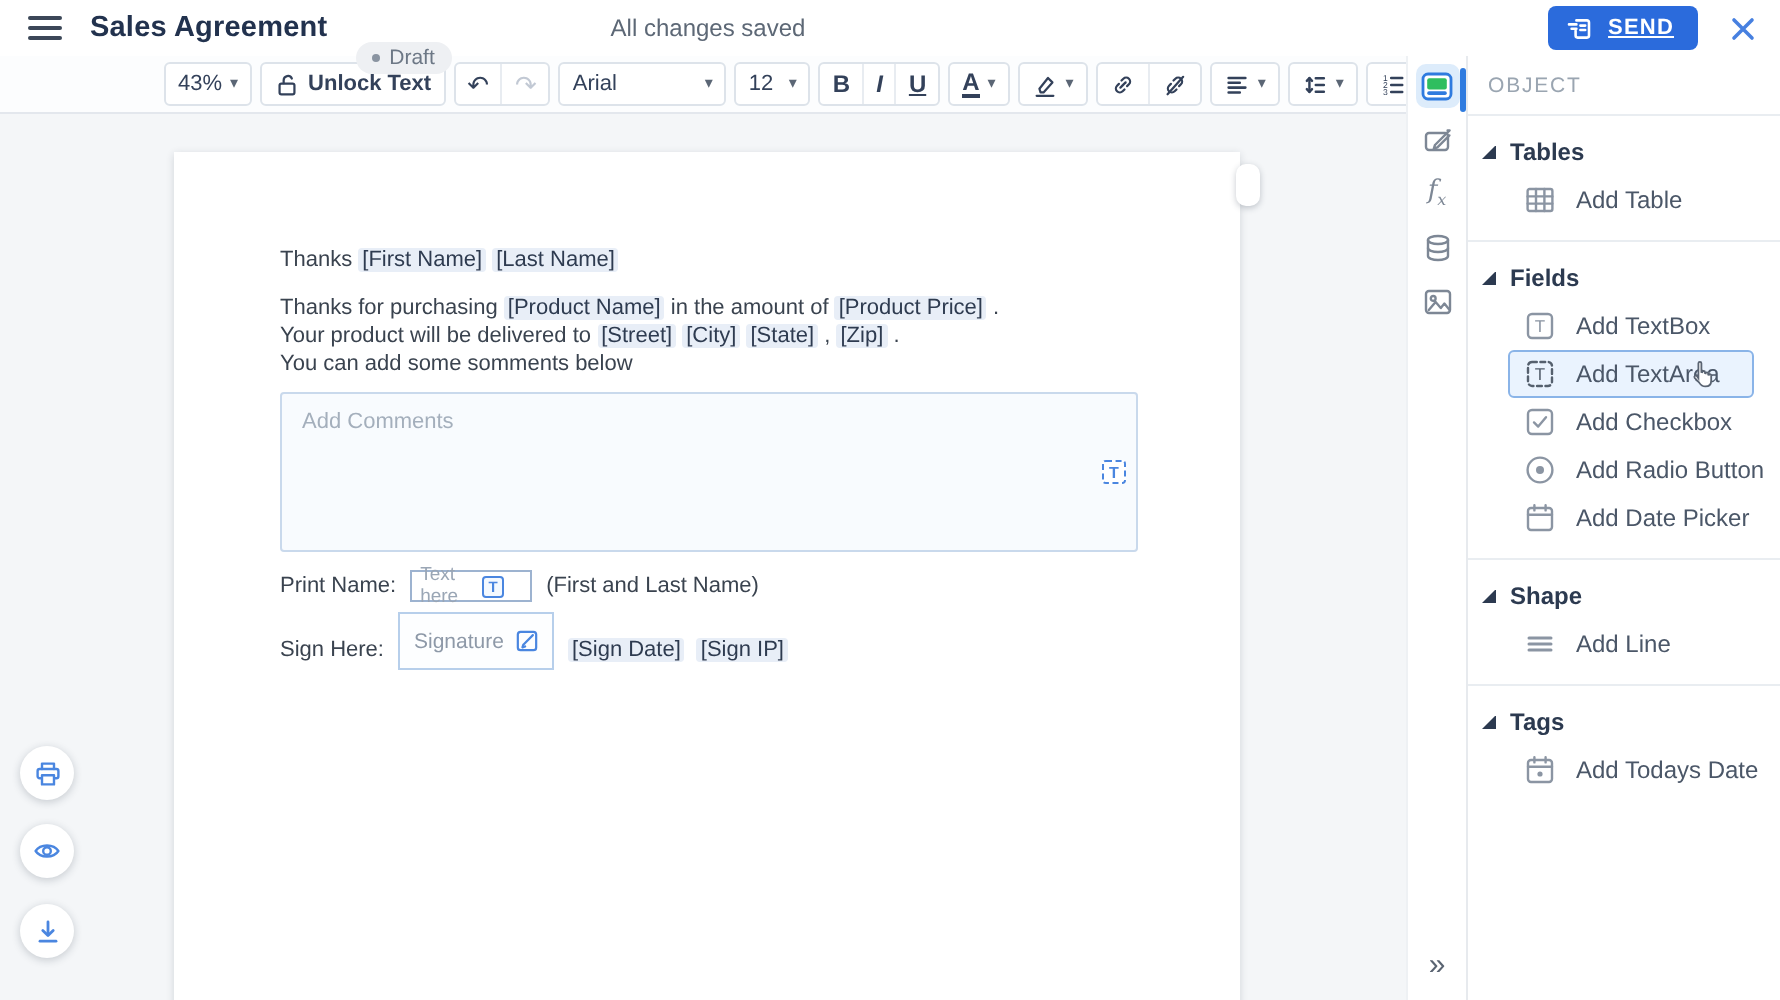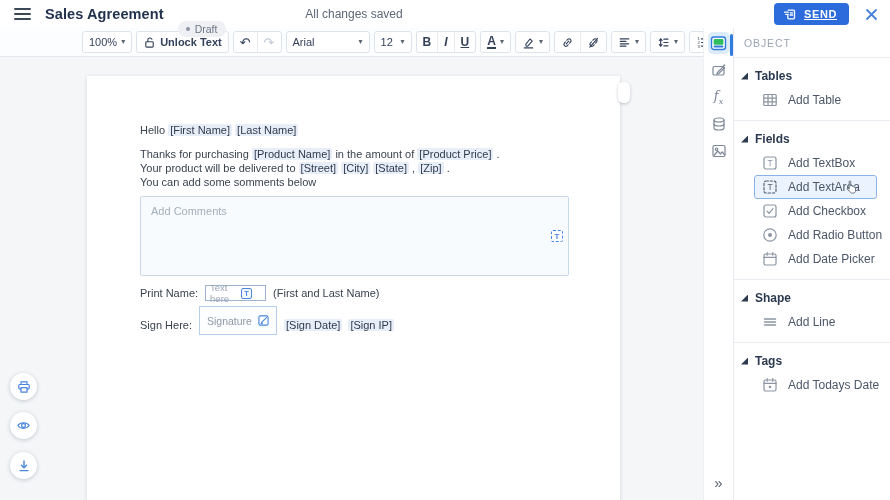--- a/index.html
+++ b/index.html
@@ -120,21 +120,21 @@
     </div>
   </header>
 
   <div class="main">
 
     <div class="editor">
 
       <div class="toolbar">
         <div class="grp">
           <div class="gbtn">
-            <span>100%</span>
+            <span>43%</span>
             <span class="caret">▾</span>
           </div>
         </div>
         <div class="grp">
           <div class="gbtn" style="font-weight:bold;">
             <span class="tool-ic">
               <svg class="si" width="13" height="13" viewBox="0 0 14 14">
                   <rect x="3" y="6.2" width="8" height="5.8" rx="1"></rect>
                   <path d="M5.2 6V4.4a2.3 2.3 0 0 1 4.4-.9"></path>
                 </svg>
@@ -248,21 +248,21 @@
                 </svg>
             </span>
           </div>
 
         </div>
       </div>
 
       <div class="canvas">
         <div class="page">
           <p class="line hello">
-            <span>Hello</span>
+            <span>Thanks</span>
             <span class="tok">[First Name]</span>
             <span class="tok">[Last Name]</span>
           </p>
           <p class="line">
             <span>Thanks for purchasing</span>
             <span class="tok">[Product Name]</span>
             <span>in the amount of</span>
             <span class="tok">[Product Price]</span>
             <span>.</span>
           </p>

